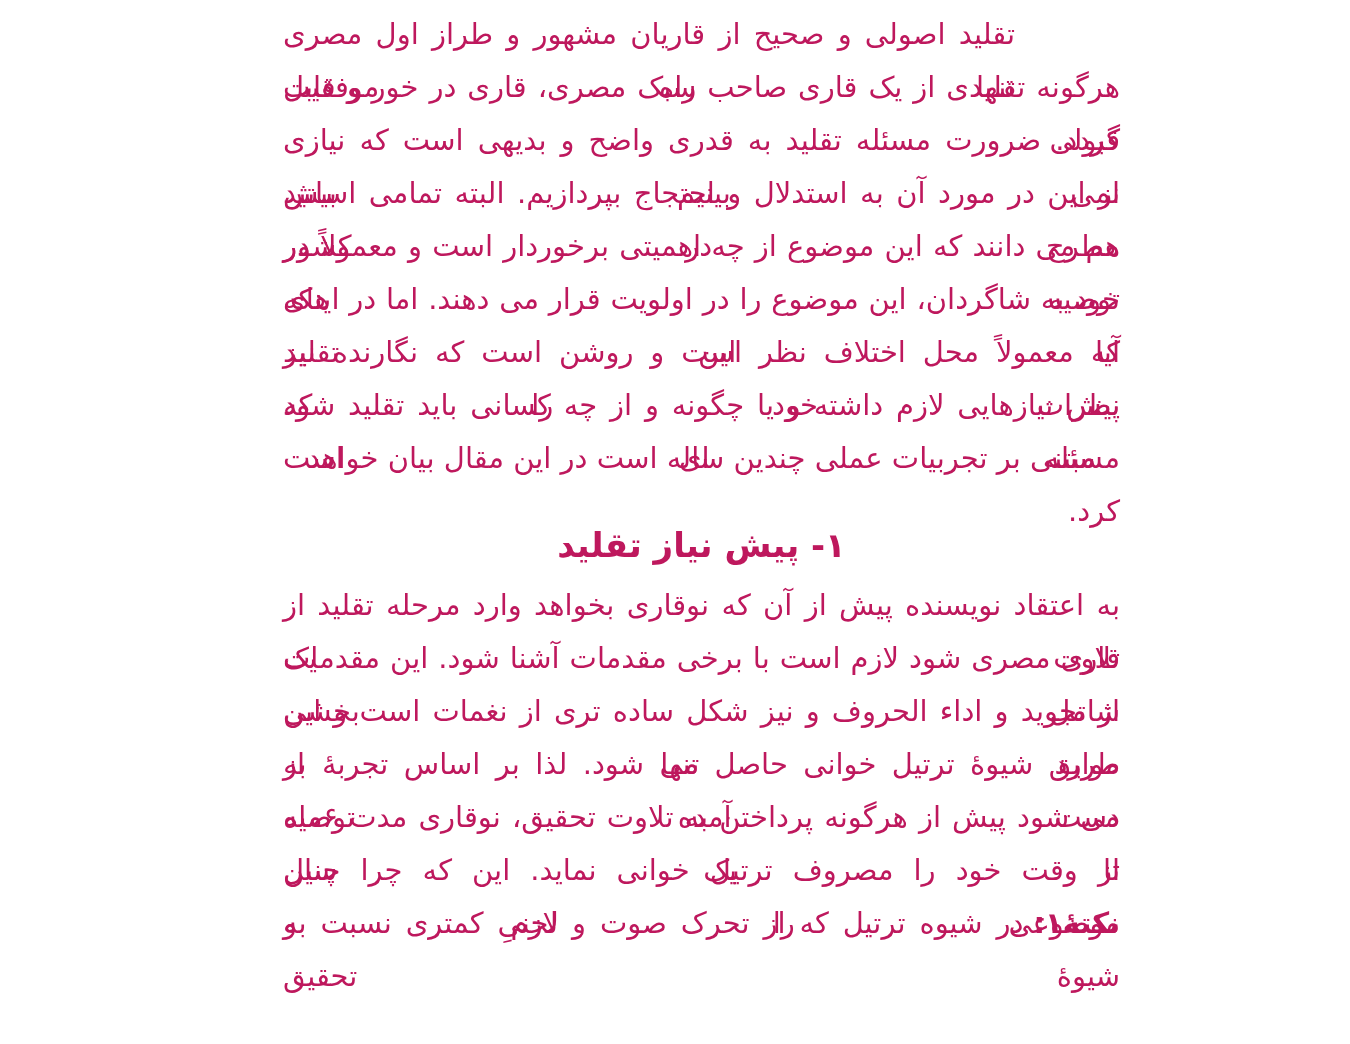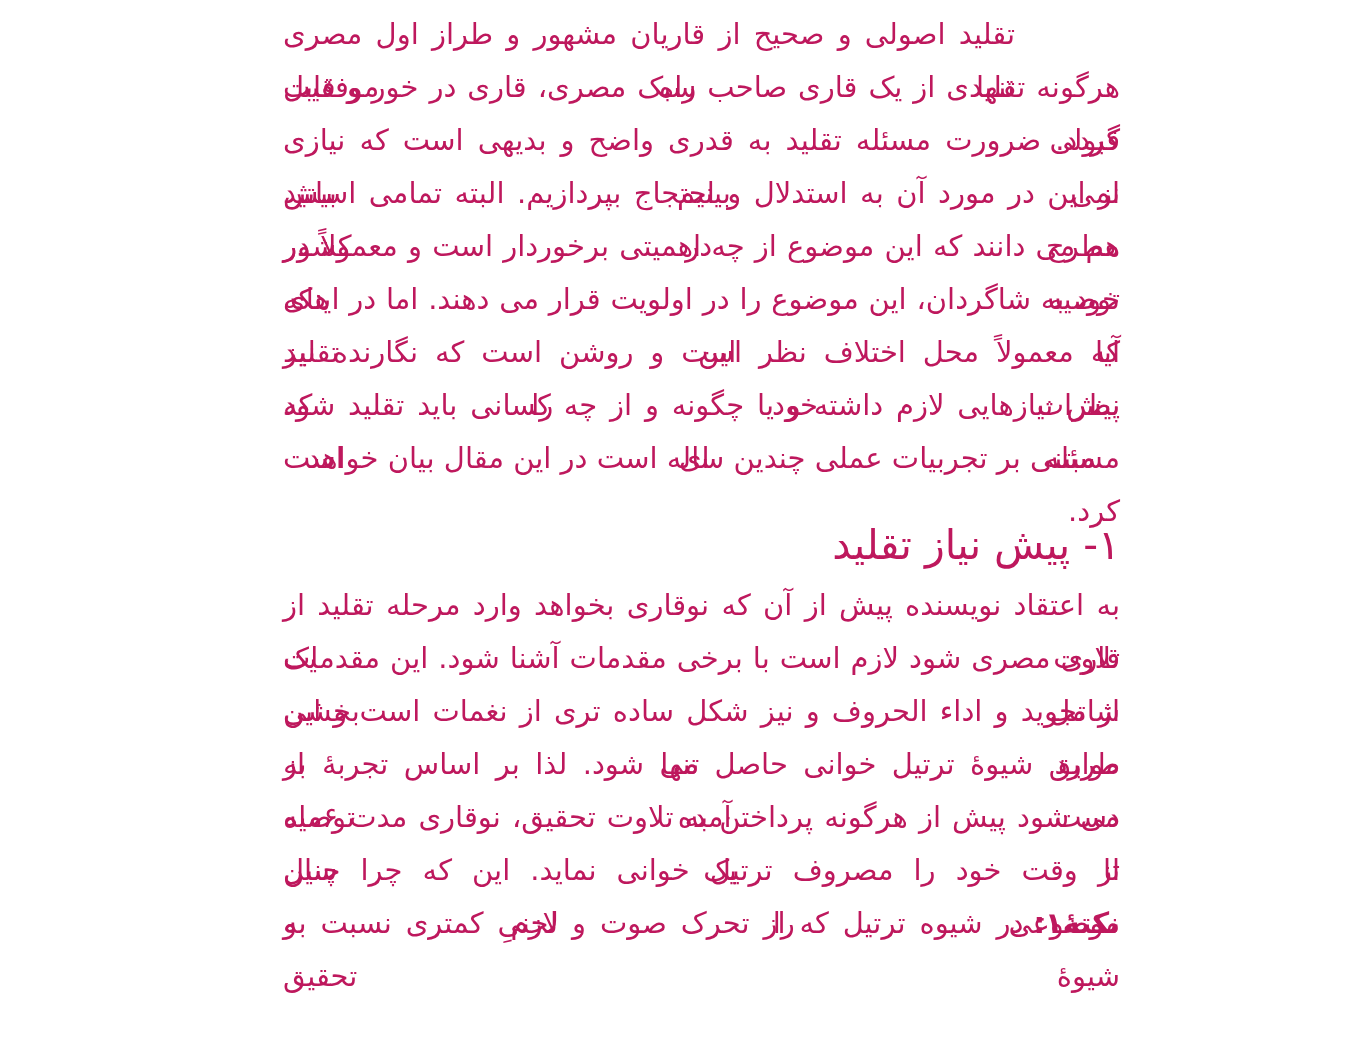--- a/index.html
+++ b/index.html
@@ -47,23 +47,23 @@
   .line.first-indent {
     padding-right: 105px;
   }
   .lines-start {
     padding-top: 8px;
   }
   .section-heading {
     height: 56px;
     line-height: 56px;
     margin-top: 32px;
-    font-size: 41px;
-    font-weight: normal;
-    text-align: right;
+    font-size: 34px;
+    font-weight: bold;
+    text-align: center;
     white-space: nowrap;
   }
   .para2-start {
     margin-top: 6px;
   }
   .note-label {
     font-weight: bold;
     margin-left: 10px;
   }
 </style>

